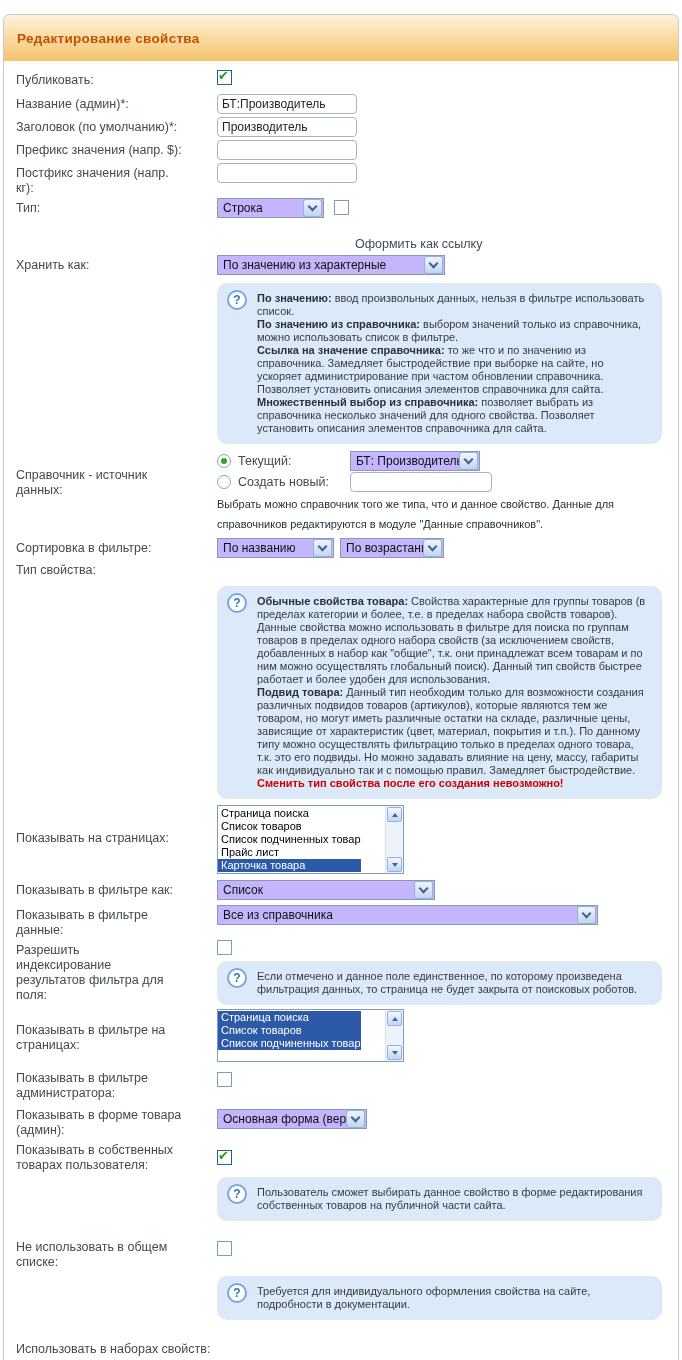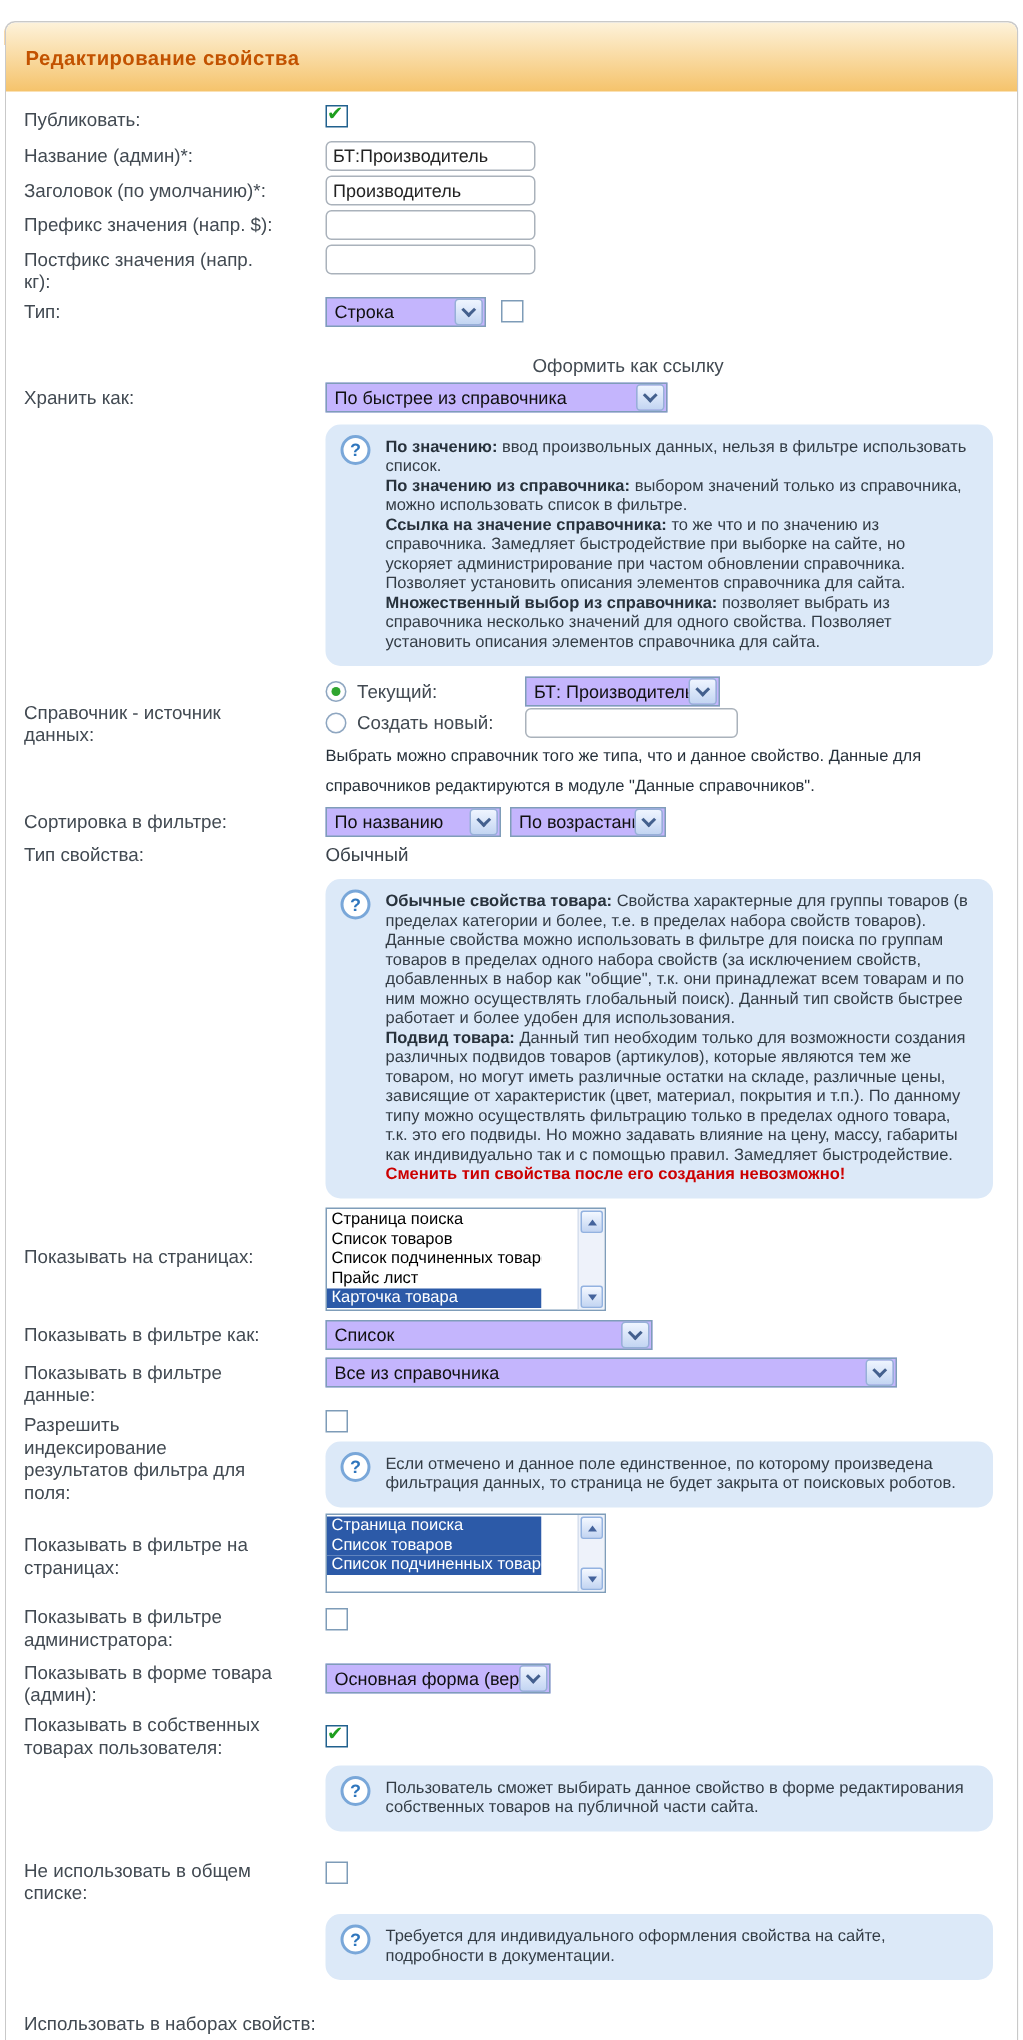--- a/index.html
+++ b/index.html
@@ -151,21 +151,21 @@
           </span>
           <span class="cb" style="margin-left:10px;margin-top:2px;"></span>
           <span class="cb-inline-label">Оформить как ссылку</span>
         </div>
       </div>
 
       <div class="row">
         <div class="label">Хранить как:</div>
         <div class="ctrl">
           <span class="xselect" style="width:228px">
-            <span class="xsel-text">По быстрее из справочника</span>
+            <span class="xsel-text">По значению из характерные</span>
             <span class="xsel-btn">
                 <i class="chev"></i>
               </span>
           </span>
         </div>
       </div>
 
       <div class="row mb6 mt8">
         <div class="label"></div>
         <div class="ctrl">
@@ -218,21 +218,20 @@
             <span class="xsel-text">По возрастанию</span>
             <span class="xsel-btn">
                 <i class="chev"></i>
               </span>
           </span>
         </div>
       </div>
 
       <div class="row">
         <div class="label">Тип свойства:</div>
-        <div class="ctrl plain-value">Обычный</div>
       </div>
 
       <div class="row mb6 mt8">
         <div class="label"></div>
         <div class="ctrl">
           <div class="infobox">
             <span class="qicon">?</span>
             <div>
                 <div class="ipara"><b>Обычные свойства товара:</b> Свойства характерные для группы товаров (в пределах категории и более, т.е. в пределах набора свойств товаров). Данные свойства можно использовать в фильтре для поиска по группам товаров в пределах одного набора свойств (за исключением свойств, добавленных в набор как "общие", т.к. они принадлежат всем товарам и по ним можно осуществлять глобальный поиск). Данный тип свойств быстрее работает и более удобен для использования.</div>
                 <div class="ipara"><b>Подвид товара:</b> Данный тип необходим только для возможности создания различных подвидов товаров (артикулов), которые являются тем же товаром, но могут иметь различные остатки на складе, различные цены, зависящие от характеристик (цвет, материал, покрытия и т.п.). По данному типу можно осуществлять фильтрацию только в пределах одного товара, т.к. это его подвиды. Но можно задавать влияние на цену, массу, габариты как индивидуально так и с помощью правил. Замедляет быстродействие.</div>

